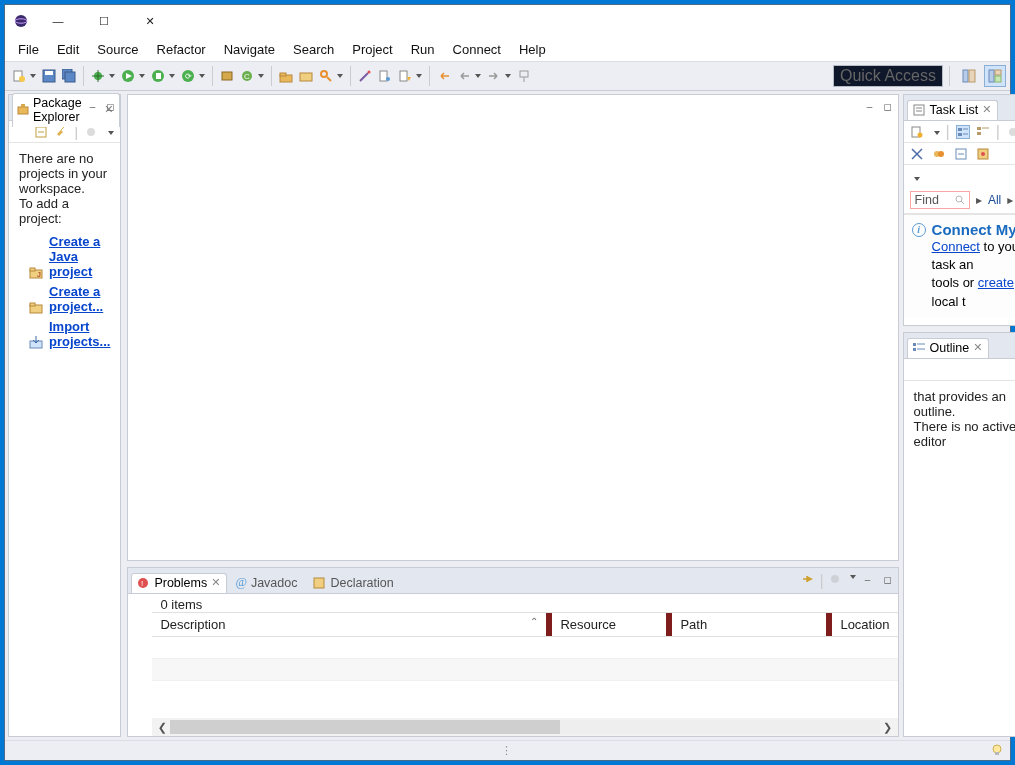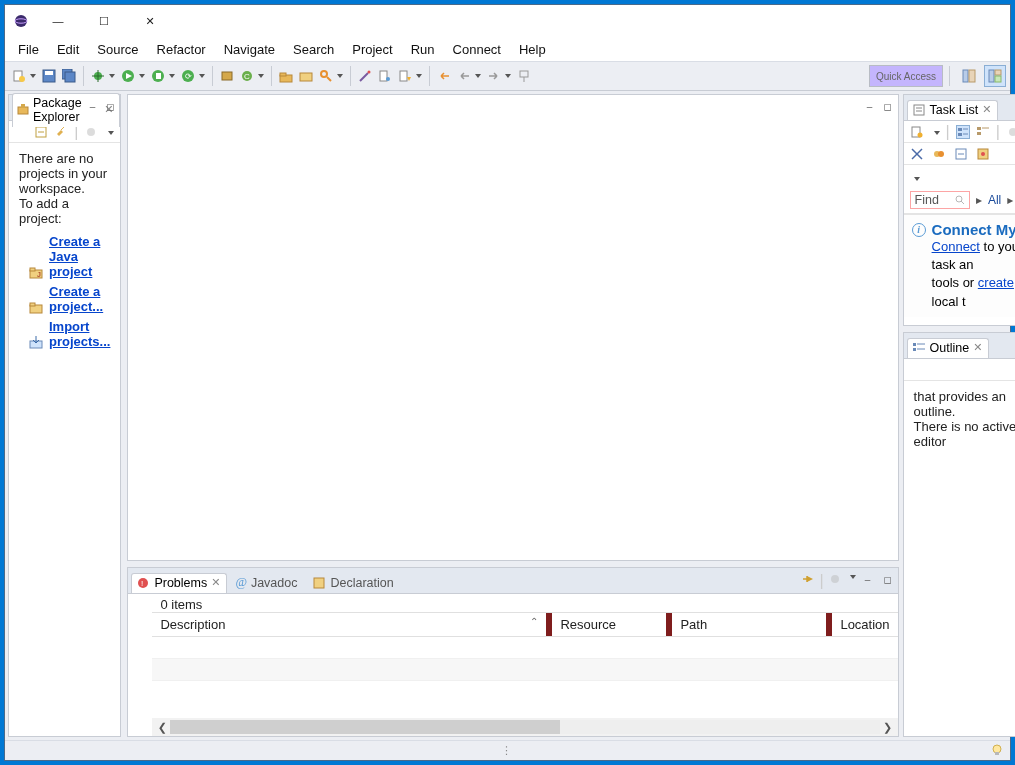--- a/index.html
+++ b/index.html
@@ -14,21 +14,21 @@
   .winbtn { width:46px; display:flex; align-items:center; justify-content:center; font-family:"Segoe UI Symbol",sans-serif; font-size:11px; color:#222; cursor:default; }
   
   .menubar { height:24px; display:flex; align-items:center; padding:0 4px; font-size:13px; }
   .menuitem { padding:2px 9px; color:#111; cursor:default; }
   
   .toolbar { background:#eceef3; border-top:1px solid #d9dde5; border-bottom:1px solid #c8ccd4; height:30px; display:flex; align-items:center; padding:0 4px; font-size:12px; }
   .tbtn { width:18px; height:18px; margin:0 1px; display:inline-flex; align-items:center; justify-content:center; position:relative; cursor:default; }
   .tbtn.drop::after { content:""; border-left:3px solid transparent; border-right:3px solid transparent; border-top:4px solid #555; position:absolute; right:-8px; top:7px; }
   .tbtn.drop { margin-right:11px; }
   .tsep { width:1px; height:20px; background:#c8ccd4; margin:0 4px; }
-  .quickaccess { margin-left:auto; border:1px solid #b8bcc4; background:#c4b5fd; padding:2px 6px; font-size:10px; color:#666; height:22px; display:flex; align-items:center; }
+  .quickaccess { margin-left:auto; border:1px solid #b8bcc4; background:#0f172a; padding:2px 6px; font-size:16px; color:#666; height:22px; display:flex; align-items:center; }
   .perspbtn { width:22px; height:22px; border:1px solid transparent; margin-left:4px; display:inline-flex; align-items:center; justify-content:center; }
   .perspbtn.active { background:#cfe3fb; border:1px solid #8aaed4; }
   
   .workspace { flex:1; background:#eceef3; display:flex; position:relative; }
   .col-left { width:256px; padding:3px; display:flex; flex-direction:column; }
   .col-center { flex:1; padding:3px; display:flex; flex-direction:column; }
   .col-right { width:188px; padding:3px 3px 3px 1px; display:flex; flex-direction:column; }
   
   .view { background:#fff; border:1px solid #c8ccd4; display:flex; flex-direction:column; min-height:0; }
   .viewtabs { background:#e3e8f0; height:26px; display:flex; align-items:center; border-bottom:1px solid #c8ccd4; position:relative; }

